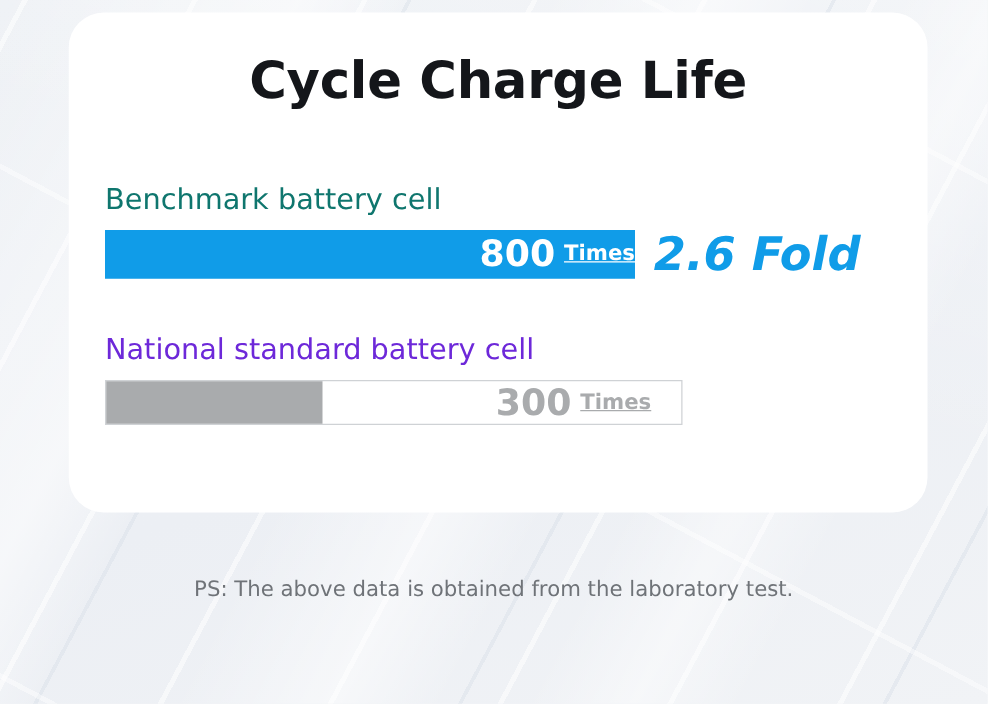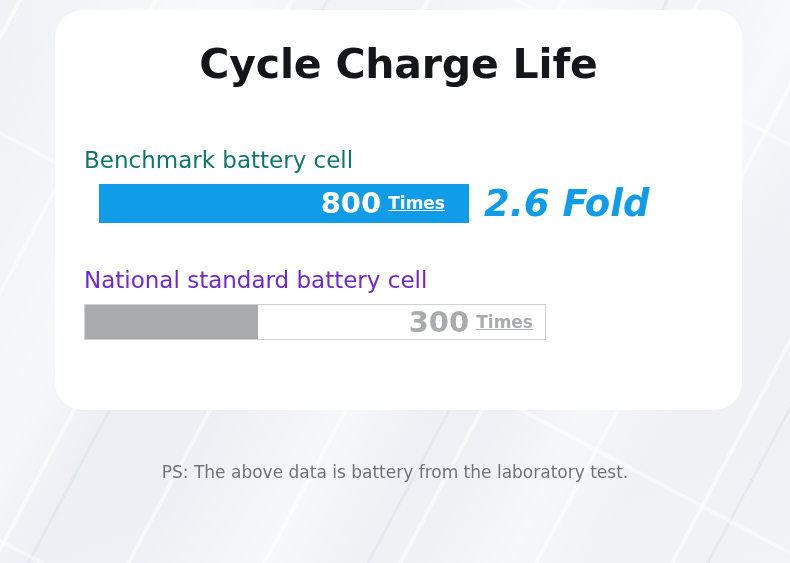--- a/index.html
+++ b/index.html
@@ -111,32 +111,31 @@
   }
 
   .track {
     position: relative;
     box-sizing: border-box;
     display: flex;
     align-items: center;
     justify-content: flex-end;
   }
   .track-blue {
-    width: 370px;
+    width: 424px;
     height: 39px;
     background: #109ce8;
-    padding-right: 24px;
-    margin-left: 15px;
+    padding-right: 0;
   }
   .track-gray {
     width: 462px;
     height: 36px;
     background: #ffffff;
     border: 1px solid #cfd2d5;
-    padding-right: 12px;
+    padding-right: 24px;
   }
   .fill-gray {
     position: absolute;
     left: 0;
     top: 0;
     bottom: 0;
     width: 37.5%;
     background: #a9abad;
   }
 
@@ -208,15 +207,15 @@
         <div class="track track-gray">
           <div class="fill-gray" style="width: 37.5%;"></div>
           <span class="value-num">300</span>
           <span class="value-unit">Times</span>
         </div>
       </div>
     </div>
 
   </div>
 
-  <div class="footnote">PS: The above data is battery from the laboratory test.</div>
+  <div class="footnote">PS: The above data is obtained from the laboratory test.</div>
 
 </div>
 
 </body></html>

